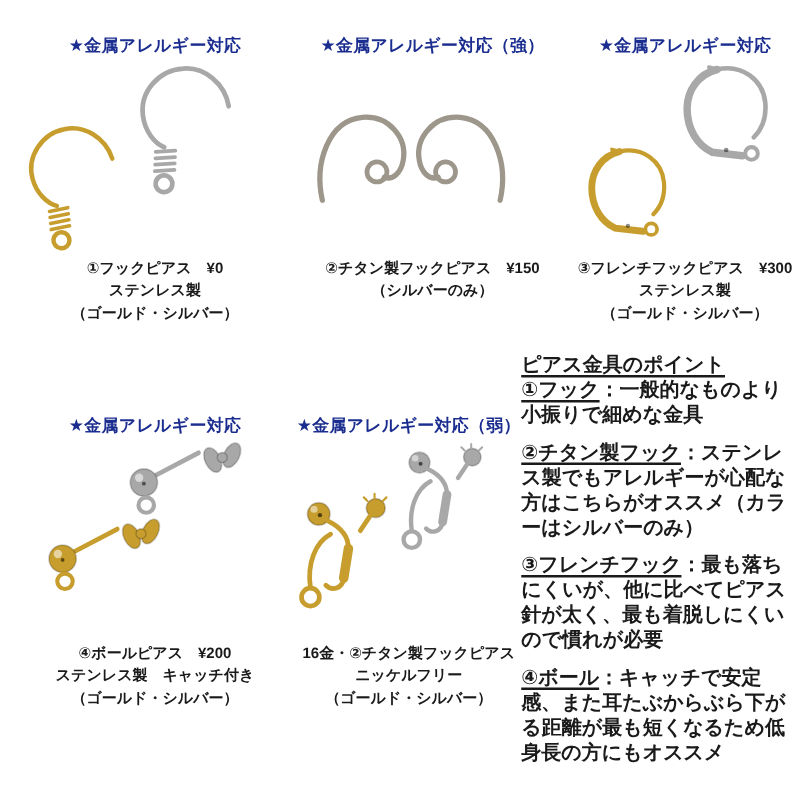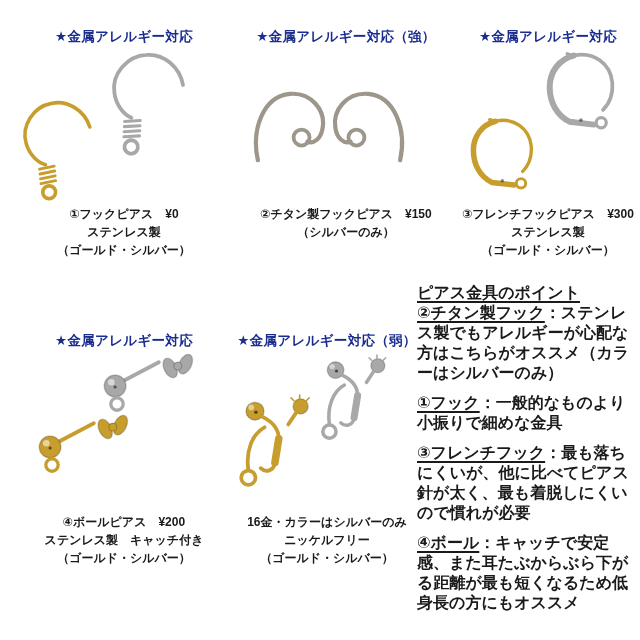--- a/index.html
+++ b/index.html
@@ -158,27 +158,27 @@
     </div>
   </section>
 
   <section class="product row-bottom" id="sec5">
     <div class="badge">★金属アレルギー対応（弱）</div>
     <svg class="photo" width="218" height="152" viewBox="0 0 218 152">
       <use href="#screwclip" xlink:href="#screwclip" class="silver" transform="translate(118,8) scale(0.88)"></use>
       <use href="#screwclip" xlink:href="#screwclip" class="gold" transform="translate(36,48) scale(0.95)"></use>
     </svg>
     <div class="caption">
-      <div>16金・カラーはシルバーのみ</div>
+      <div>16金・②チタン製フックピアス</div>
       <div>ニッケルフリー</div>
       <div>（ゴールド・シルバー）</div>
     </div>
   </section>
 
   <aside class="points">
     <div class="points-title">ピアス金具のポイント</div>
+    <p><span class="term">①フック</span><span>：一般的なものより小振りで細めな金具</span></p>
     <p><span class="term">②チタン製フック</span><span>：ステンレス製でもアレルギーが心配な方はこちらがオススメ（カラーはシルバーのみ）</span></p>
-    <p><span class="term">①フック</span><span>：一般的なものより小振りで細めな金具</span></p>
     <p><span class="term">③フレンチフック</span><span>：最も落ちにくいが、他に比べてピアス針が太く、最も着脱しにくいので慣れが必要</span></p>
     <p><span class="term">④ボール</span><span>：キャッチで安定感、また耳たぶからぶら下がる距離が最も短くなるため低身長の方にもオススメ</span></p>
   </aside>
 
 </div>
 
 </body></html>

